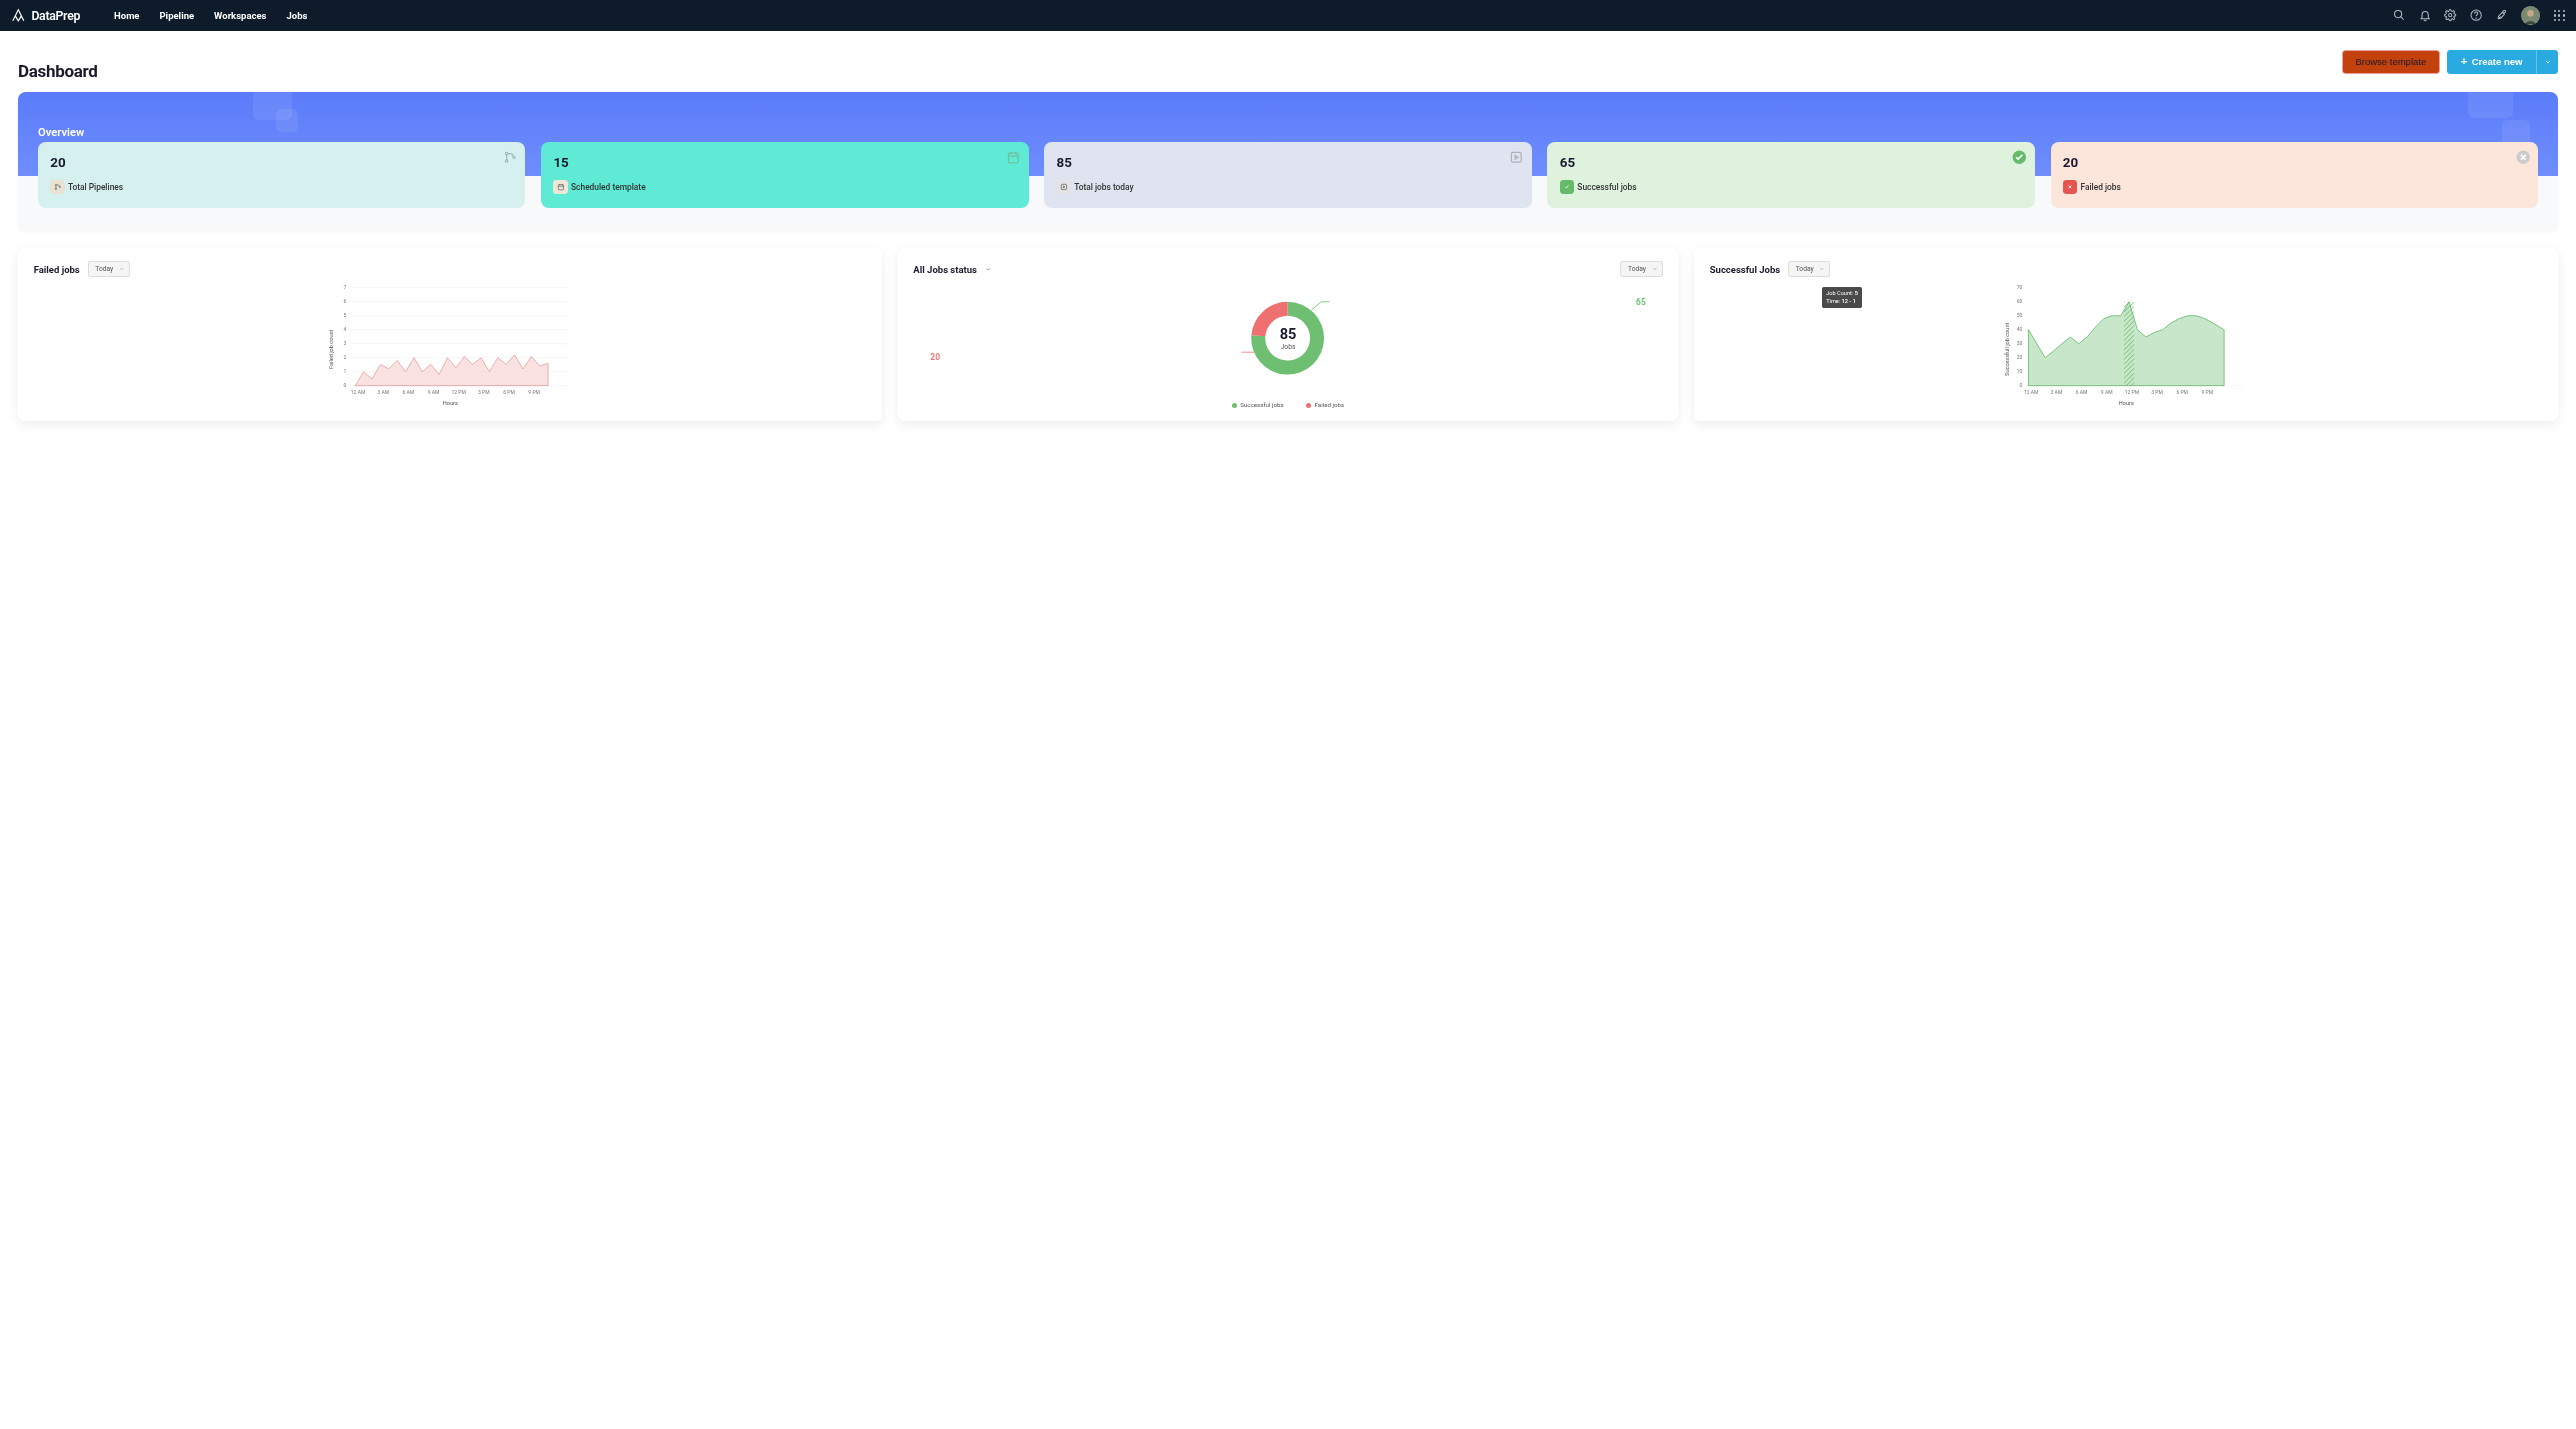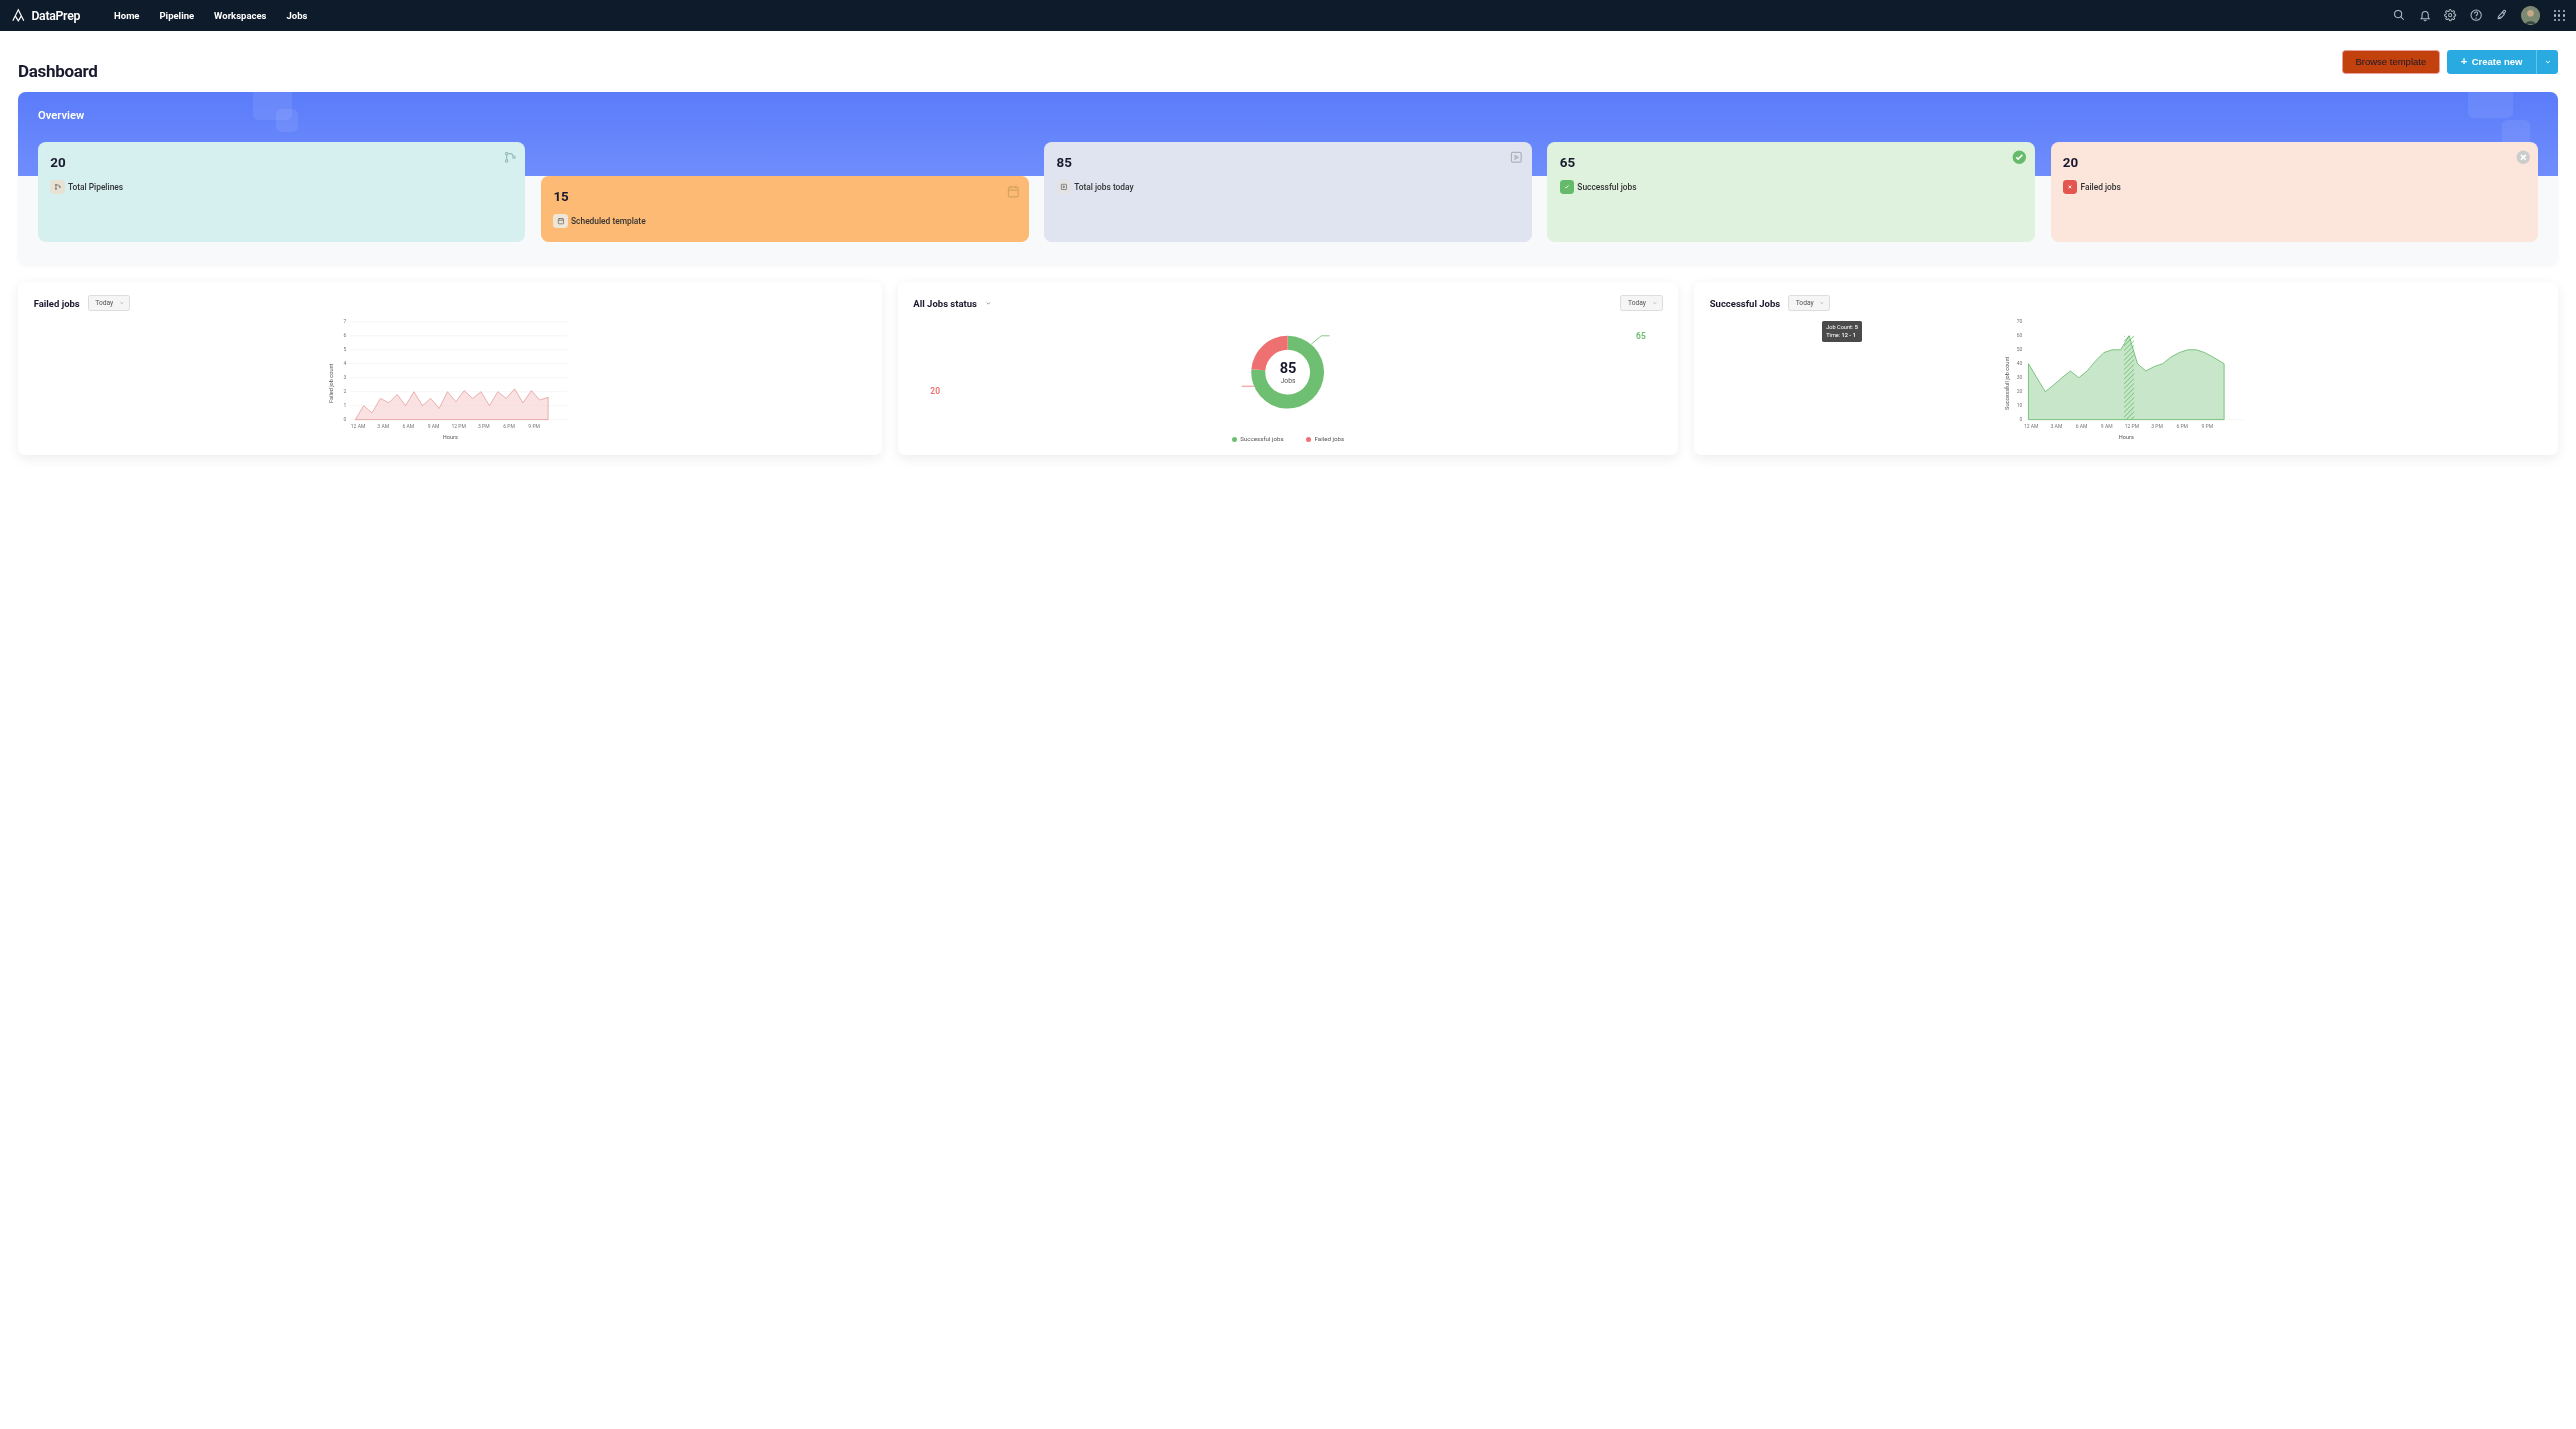--- a/index.html
+++ b/index.html
@@ -22,35 +22,35 @@
 .page-title { font-size: 17px; font-weight: 700; letter-spacing: -0.3px; margin-top: 19px; }
 .header-actions { margin-left: auto; display: flex; gap: 7.8px; }
 .btn-outline { border: 0.8px solid #e8a0a0; background: #c2410c; color: #1a1a2e; font-size: 9.5px; font-weight: 500; padding: 5.6px 12.3px; border-radius: 3.4px; cursor: pointer; }
 .btn-primary-grp { display: flex; }
 .btn-primary { background: #29abe2; color: #fff; border: none; font-size: 9.5px; font-weight: 600; padding: 5.6px 13.4px; border-radius: 3.4px 0 0 3.4px; cursor: pointer; display: flex; align-items: center; gap: 4.5px; }
 .btn-primary .plus { font-size: 11.2px; line-height: 1; font-weight: 700; }
 .btn-drop { background: #29abe2; border: none; border-left: 0.6px solid rgba(255,255,255,.3); padding: 0 6.7px; border-radius: 0 3.4px 3.4px 0; cursor: pointer; display: flex; align-items: center; justify-content: center; color: #fff; }
 .btn-drop svg { width: 7.8px; height: 7.8px; }
 
 .overview-card { border-radius: 7.8px; background: #f8f9fb; padding-bottom: 22.4px; overflow: hidden; box-shadow: 0 1.1px 4.5px rgba(0,0,0,.04); position: relative; }
-.ov-banner { background: linear-gradient(to bottom, #5b7cfa, #6f8dfc); height: 84px; position: relative; overflow: hidden; padding: 17px 20px 0; }
+.ov-banner { background: linear-gradient(to bottom, #5b7cfa, #6f8dfc); height: 84px; position: relative; overflow: hidden; padding: 34px 20px 0; }
 .ov-banner h2 { color: #fff; font-size: 11.2px; font-weight: 600; }
 .ov-banner .shape { position: absolute; background: rgba(255,255,255,.08); border-radius: 5.6px; }
 .shape.s1 { width: 39px; height: 39px; top: -11.2px; left: 235px; }
 .shape.s2 { width: 22.4px; height: 22.4px; top: 17px; left: 258px; }
 .shape.s3 { width: 45px; height: 34px; top: -8.4px; right: 45px; }
 .shape.s4 { width: 28px; height: 28px; top: 28px; right: 28px; }
 .kpi-row { display: flex; gap: 15.7px; padding: 0 20px; margin-top: -34px; position: relative; }
 .kpi { flex: 1; border-radius: 7.8px; padding: 12.3px 12.3px 13.4px; position: relative; }
 .kpi .big { font-size: 13.4px; font-weight: 700; margin-bottom: 10px; }
 .kpi .lbl-row { display: flex; align-items: center; gap: 3px; font-size: 8.4px; color: #333; font-weight: 500; }
 .kpi .sm-ico { width: 14.6px; height: 14.6px; border-radius: 3.4px; display: flex; align-items: center; justify-content: center; }
 .kpi .corner-ico { position: absolute; top: 7.8px; right: 7.8px; width: 14.6px; height: 14.6px; opacity: .35; display: flex; align-items: center; justify-content: center; }
 .kpi.c1 { background: #d6f0f0; } .kpi.c1 .sm-ico { background: #e8e2d4; } .kpi.c1 .corner-ico { color: #2a5e5e; }
-.kpi.c2 { background: #fdba74; margin-top: 34px; } .kpi.c2 .sm-ico { background: #eee7d8; } .kpi.c2 .corner-ico { color: #8a7a3a; }
+.kpi.c2 { background: #5eead4; } .kpi.c2 .sm-ico { background: #eee7d8; } .kpi.c2 .corner-ico { color: #8a7a3a; }
 .kpi.c3 { background: #e0e4f0; } .kpi.c3 .sm-ico { background: #e3e3e3; } .kpi.c3 .corner-ico { color: #555; }
 .kpi.c4 { background: #dff2dd; } .kpi.c4 .sm-ico { background: #66bb6a; color: #fff; } .kpi.c4 .corner-ico { color: #66bb6a; opacity: 1; }
 .kpi.c5 { background: #fce5db; } .kpi.c5 .sm-ico { background: #e5554f; color: #fff; } .kpi.c5 .corner-ico { color: #bbb; opacity: 1; }
 
 .chart-row { display: flex; gap: 15.7px; margin-top: 18px; }
 .chart-card { flex: 1; background: #fff; border-radius: 6.7px; box-shadow: 0 3.4px 11.2px rgba(0,0,0,.07); padding: 13.4px 15.7px 11.2px; }
 .chart-head { display: flex; align-items: center; gap: 7.8px; margin-bottom: 7.8px; }
 .chart-title { font-size: 9.5px; font-weight: 700; }
 .select { border: 0.6px solid #ddd; background: #f5f5f5; border-radius: 2.2px; padding: 2.8px 15.7px 2.8px 6.7px; font-size: 6.7px; color: #555; cursor: pointer; position: relative; }
 .select .chev { position: absolute; right: 4.5px; top: 50%; transform: translateY(-50%); width: 5.6px; height: 5.6px; }

